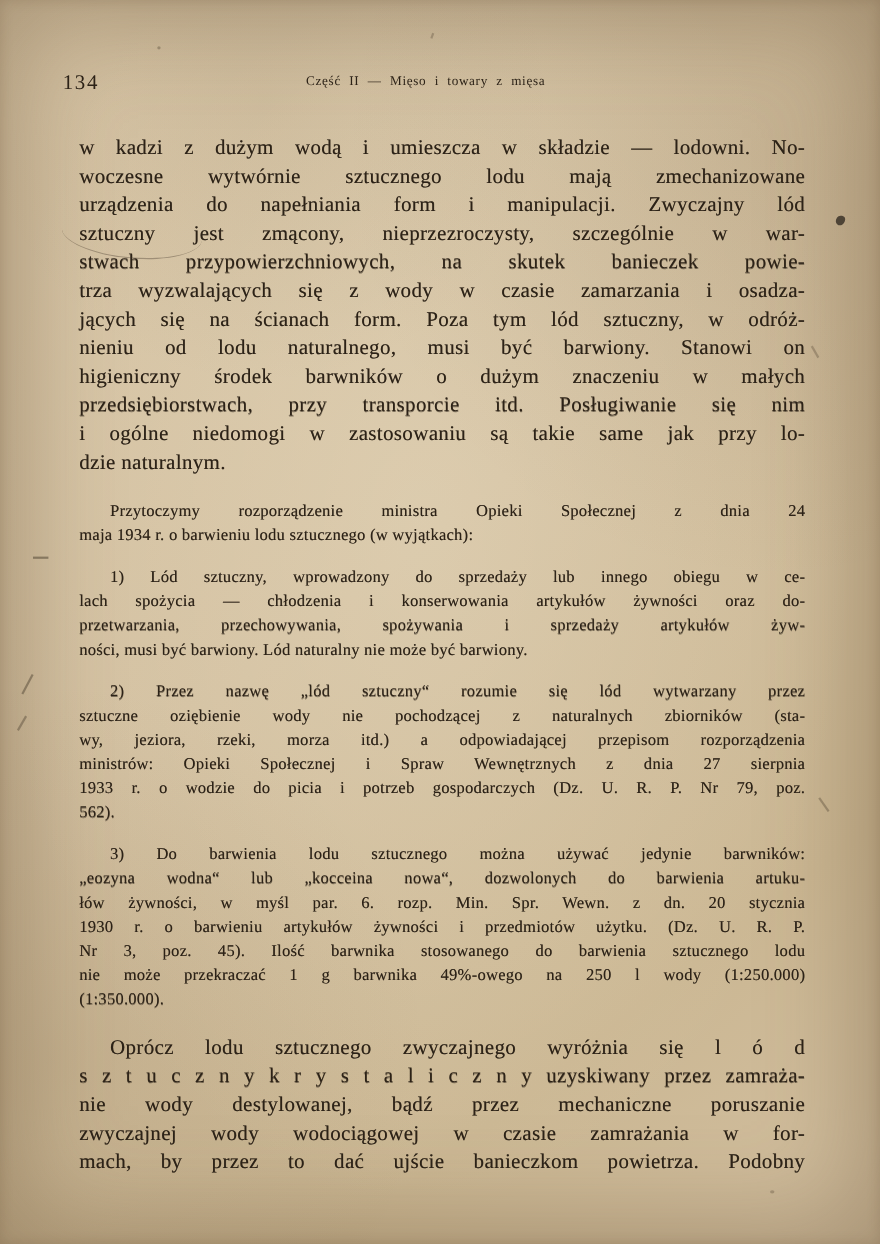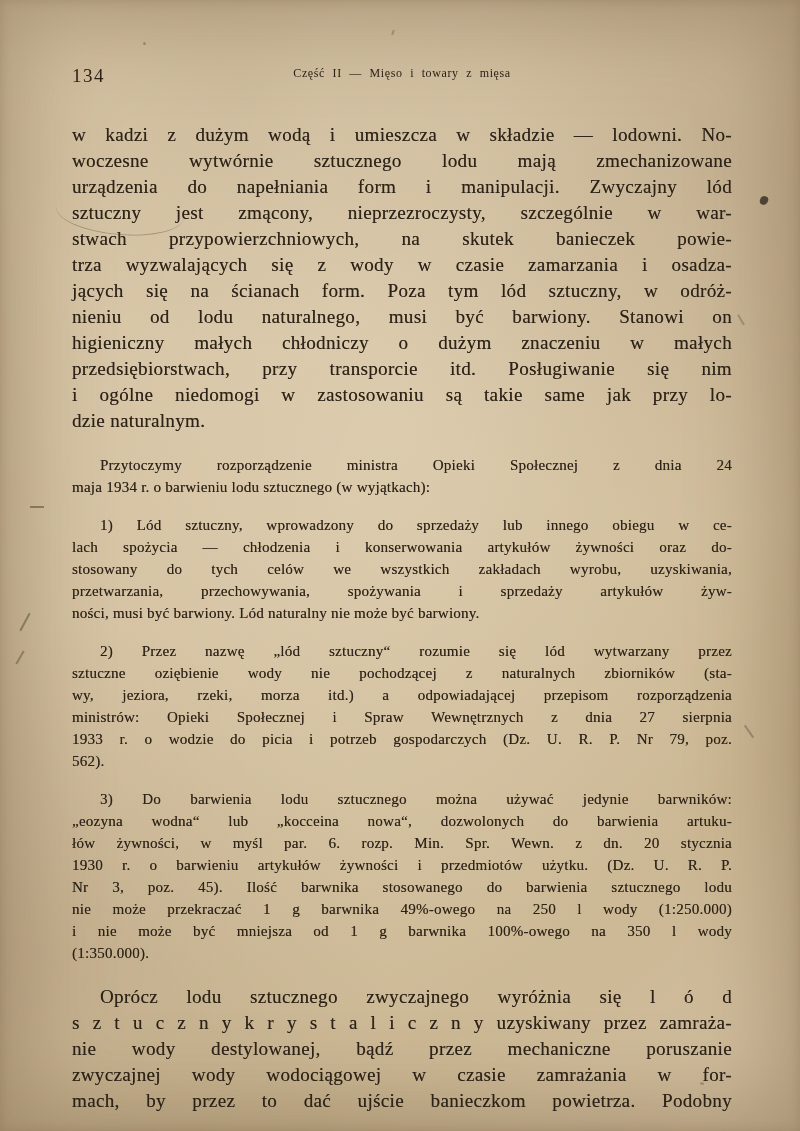--- a/index.html
+++ b/index.html
@@ -13,21 +13,21 @@
     background:
       radial-gradient(ellipse at 48% 42%, rgba(255,248,226,0.22), rgba(255,248,226,0) 68%),
       radial-gradient(circle at 88% 12%, rgba(110,86,52,0.14), rgba(110,86,52,0) 32%),
       radial-gradient(circle at 6% 85%, rgba(110,86,52,0.12), rgba(110,86,52,0) 28%),
       radial-gradient(circle at 30% 8%, rgba(110,86,52,0.10), rgba(110,86,52,0) 22%),
       linear-gradient(142deg, #d8c6a7 0%, #d2bf9f 45%, #cbb793 78%, #d3c0a1 100%);
     box-shadow: inset 0 0 90px 18px rgba(96,74,46,0.38), inset 0 0 12px rgba(96,74,46,0.22);
   }
   .header {
     position: absolute;
-    top: 64px; left: 72px; width: 660px; height: 26px;
+    top: 64px; left: 57px; width: 660px; height: 26px;
   }
   .page-number {
     position: absolute; left: 0; top: 1px;
     font-size: 19px; letter-spacing: 1.5px;
   }
   .header-title {
     position: absolute; left: 0; right: 0; top: 2px;
     text-align: center;
     font-size: 12px; letter-spacing: 0.6px; word-spacing: 4px;
   }
@@ -78,52 +78,50 @@
   <div class="text-block">
       <div class="paragraph body">
         <div class="line">w kadzi z dużym wodą i umieszcza w składzie — lodowni. No-</div>
         <div class="line">woczesne wytwórnie sztucznego lodu mają zmechanizowane</div>
         <div class="line">urządzenia do napełniania form i manipulacji. Zwyczajny lód</div>
         <div class="line">sztuczny jest zmącony, nieprzezroczysty, szczególnie w war-</div>
         <div class="line">stwach przypowierzchniowych, na skutek banieczek powie-</div>
         <div class="line">trza wyzwalających się z wody w czasie zamarzania i osadza-</div>
         <div class="line">jących się na ścianach form. Poza tym lód sztuczny, w odróż-</div>
         <div class="line">nieniu od lodu naturalnego, musi być barwiony. Stanowi on</div>
-        <div class="line">higieniczny małych chłodniczy o dużym znaczeniu w małych</div>
+        <div class="line">higieniczny środek barwników o dużym znaczeniu w małych</div>
         <div class="line">przedsiębiorstwach, przy transporcie itd. Posługiwanie się nim</div>
         <div class="line">i ogólne niedomogi w zastosowaniu są takie same jak przy lo-</div>
         <div class="line last">dzie naturalnym.</div>
       </div>
       <div class="paragraph small">
         <div class="line indent">Przytoczymy rozporządzenie ministra Opieki Społecznej z dnia 24</div>
         <div class="line last">maja 1934 r. o barwieniu lodu sztucznego (w wyjątkach):</div>
       </div>
       <div class="paragraph small">
         <div class="line indent">1) Lód sztuczny, wprowadzony do sprzedaży lub innego obiegu w ce-</div>
         <div class="line">lach spożycia — chłodzenia i konserwowania artykułów żywności oraz do-</div>
-        <div class="line">stosowany do tych celów we wszystkich zakładach wyrobu, uzyskiwania,</div>
         <div class="line">przetwarzania, przechowywania, spożywania i sprzedaży artykułów żyw-</div>
         <div class="line last">ności, musi być barwiony. Lód naturalny nie może być barwiony.</div>
       </div>
       <div class="paragraph small">
         <div class="line indent">2) Przez nazwę „lód sztuczny“ rozumie się lód wytwarzany przez</div>
         <div class="line">sztuczne oziębienie wody nie pochodzącej z naturalnych zbiorników (sta-</div>
         <div class="line">wy, jeziora, rzeki, morza itd.) a odpowiadającej przepisom rozporządzenia</div>
         <div class="line">ministrów: Opieki Społecznej i Spraw Wewnętrznych z dnia 27 sierpnia</div>
         <div class="line">1933 r. o wodzie do picia i potrzeb gospodarczych (Dz. U. R. P. Nr 79, poz.</div>
         <div class="line last">562).</div>
       </div>
       <div class="paragraph small">
         <div class="line indent">3) Do barwienia lodu sztucznego można używać jedynie barwników:</div>
         <div class="line">„eozyna wodna“ lub „kocceina nowa“, dozwolonych do barwienia artuku-</div>
         <div class="line">łów żywności, w myśl par. 6. rozp. Min. Spr. Wewn. z dn. 20 stycznia</div>
         <div class="line">1930 r. o barwieniu artykułów żywności i przedmiotów użytku. (Dz. U. R. P.</div>
         <div class="line">Nr 3, poz. 45). Ilość barwnika stosowanego do barwienia sztucznego lodu</div>
         <div class="line">nie może przekraczać 1 g barwnika 49%-owego na 250 l wody (1:250.000)</div>
-        <div class="line">i nie może być mniejsza od 1 g barwnika 100%-owego na 350 l wody</div>
         <div class="line last">(1:350.000).</div>
       </div>
       <div class="paragraph body">
         <div class="line indent">Oprócz lodu sztucznego zwyczajnego wyróżnia się l&nbsp;ó&nbsp;d</div>
         <div class="line">s&nbsp;z&nbsp;t&nbsp;u&nbsp;c&nbsp;z&nbsp;n&nbsp;y k&nbsp;r&nbsp;y&nbsp;s&nbsp;t&nbsp;a&nbsp;l&nbsp;i&nbsp;c&nbsp;z&nbsp;n&nbsp;y uzyskiwany przez zamraża-</div>
         <div class="line">nie wody destylowanej, bądź przez mechaniczne poruszanie</div>
         <div class="line">zwyczajnej wody wodociągowej w czasie zamrażania w for-</div>
         <div class="line">mach, by przez to dać ujście banieczkom powietrza. Podobny</div>
       </div>
     </div>

